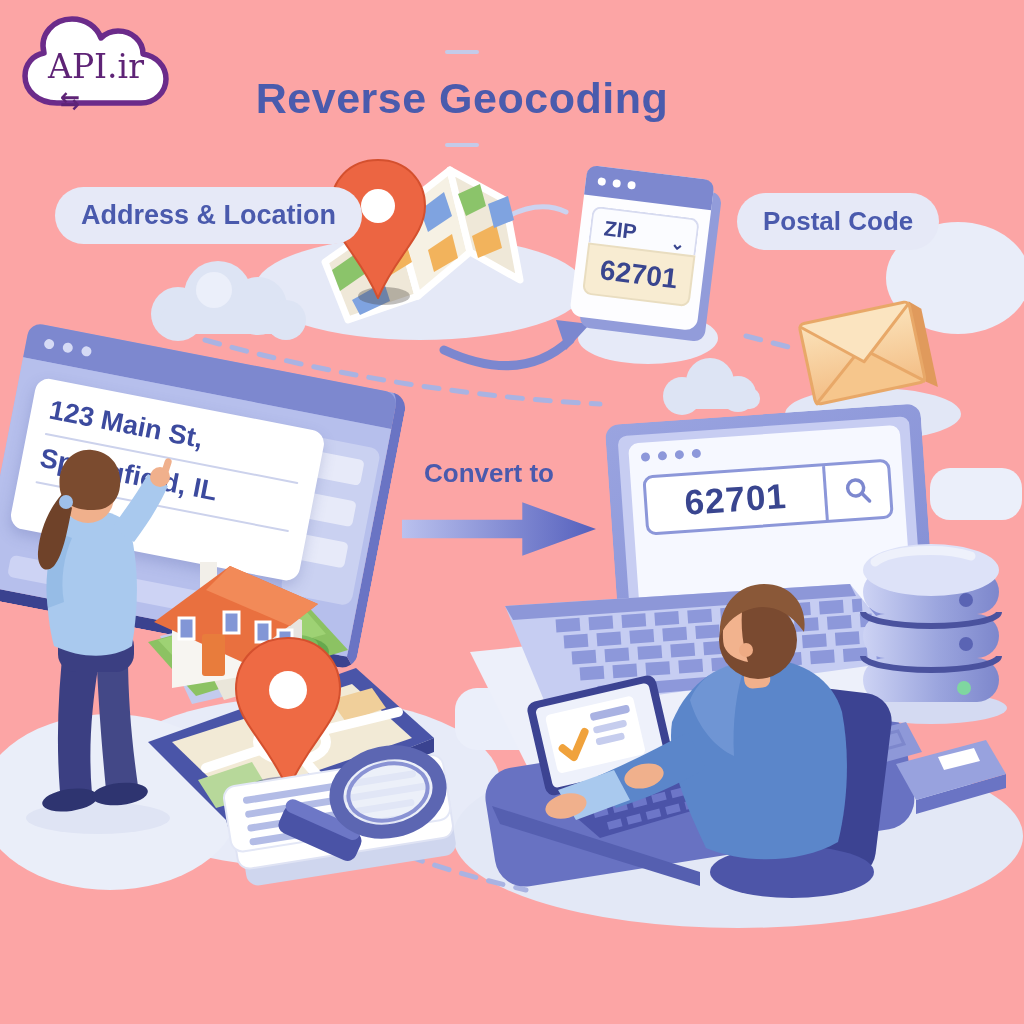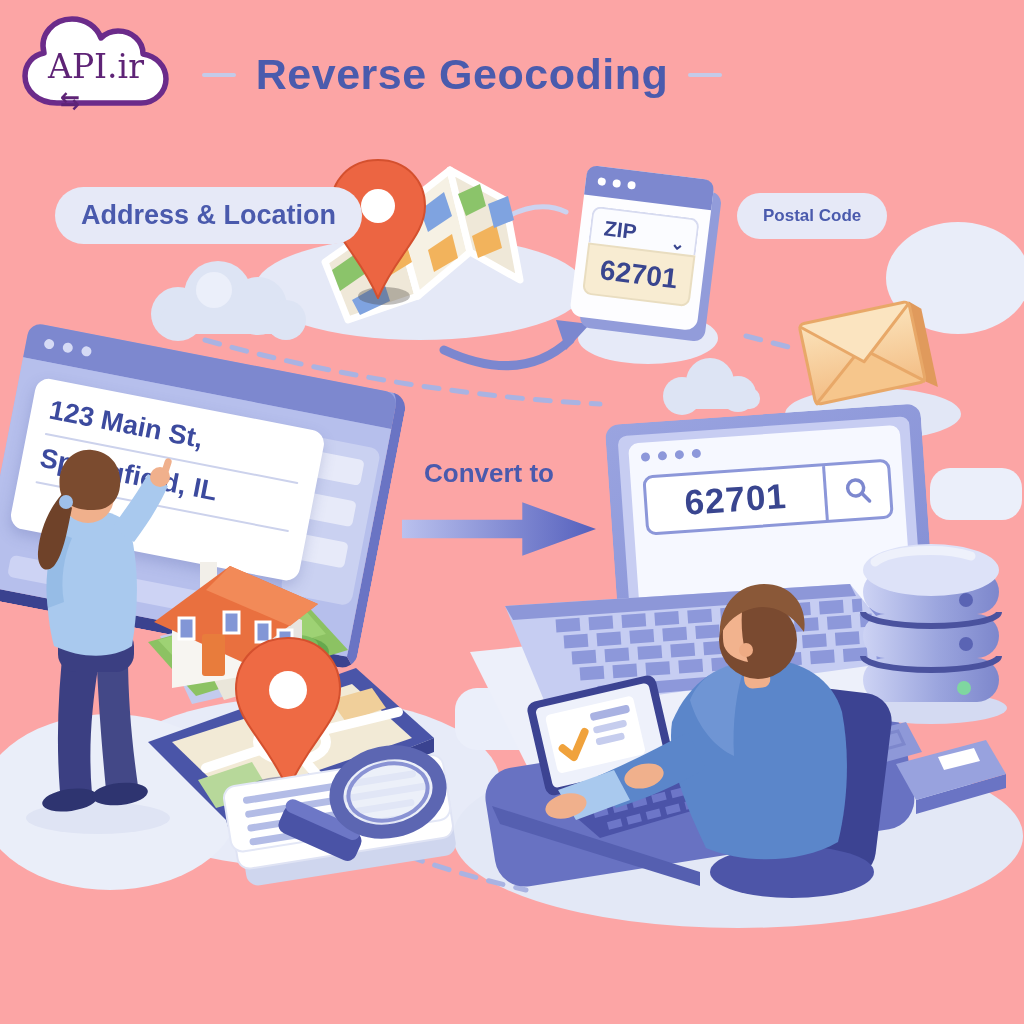--- a/index.html
+++ b/index.html
@@ -8,29 +8,29 @@
   svg{display:block;}
   .layer{position:absolute;left:0;top:0;width:1024px;height:1024px;pointer-events:none;}
   #bg-art{z-index:1;}
   #fg-art{z-index:3;}
 
   
   #logo{position:absolute;left:12px;top:8px;width:170px;height:115px;z-index:4;}
 
   
   #title-row{position:absolute;left:0;top:50px;width:924px;display:flex;align-items:center;
-             justify-content:center;gap:20px;z-index:4;}
+             justify-content:center;gap:20px;z-index:4;flex-direction:column;}
   .title-dash{width:34px;height:4px;background:#c4cbe9;border-radius:2px;}
   #page-title{font-size:43px;font-weight:800;color:#4a5bad;letter-spacing:.5px;}
 
   
   .pill{position:absolute;background:#e6e9f7;border-radius:32px;padding:13px 26px;
         font-weight:800;color:#4a5aad;z-index:4;white-space:nowrap;}
   #pill-address{left:55px;top:187px;font-size:27px;}
-  #pill-postal{left:737px;top:193px;font-size:17px;}
+  #pill-postal{left:737px;top:193px;font-size:26px;}
 
   
   #zip-window{position:absolute;left:578px;top:172px;width:128px;height:152px;background:#fdfdff;
               border-radius:12px;transform:rotate(7deg);z-index:2;
               box-shadow:10px 11px 0 -1px #929cda;}
   #zip-titlebar{height:30px;background:#7d88cf;border-radius:10px 10px 0 0;display:flex;
                 align-items:center;gap:7px;padding-left:12px;}
   .dot{width:8px;height:8px;border-radius:50%;background:#ffffff;}
   #zip-body{padding:10px 10px 0 10px;}
   #zip-field{border:2px solid #d7dbf0;border-bottom:none;border-radius:9px 9px 0 0;background:#fbfcff;

